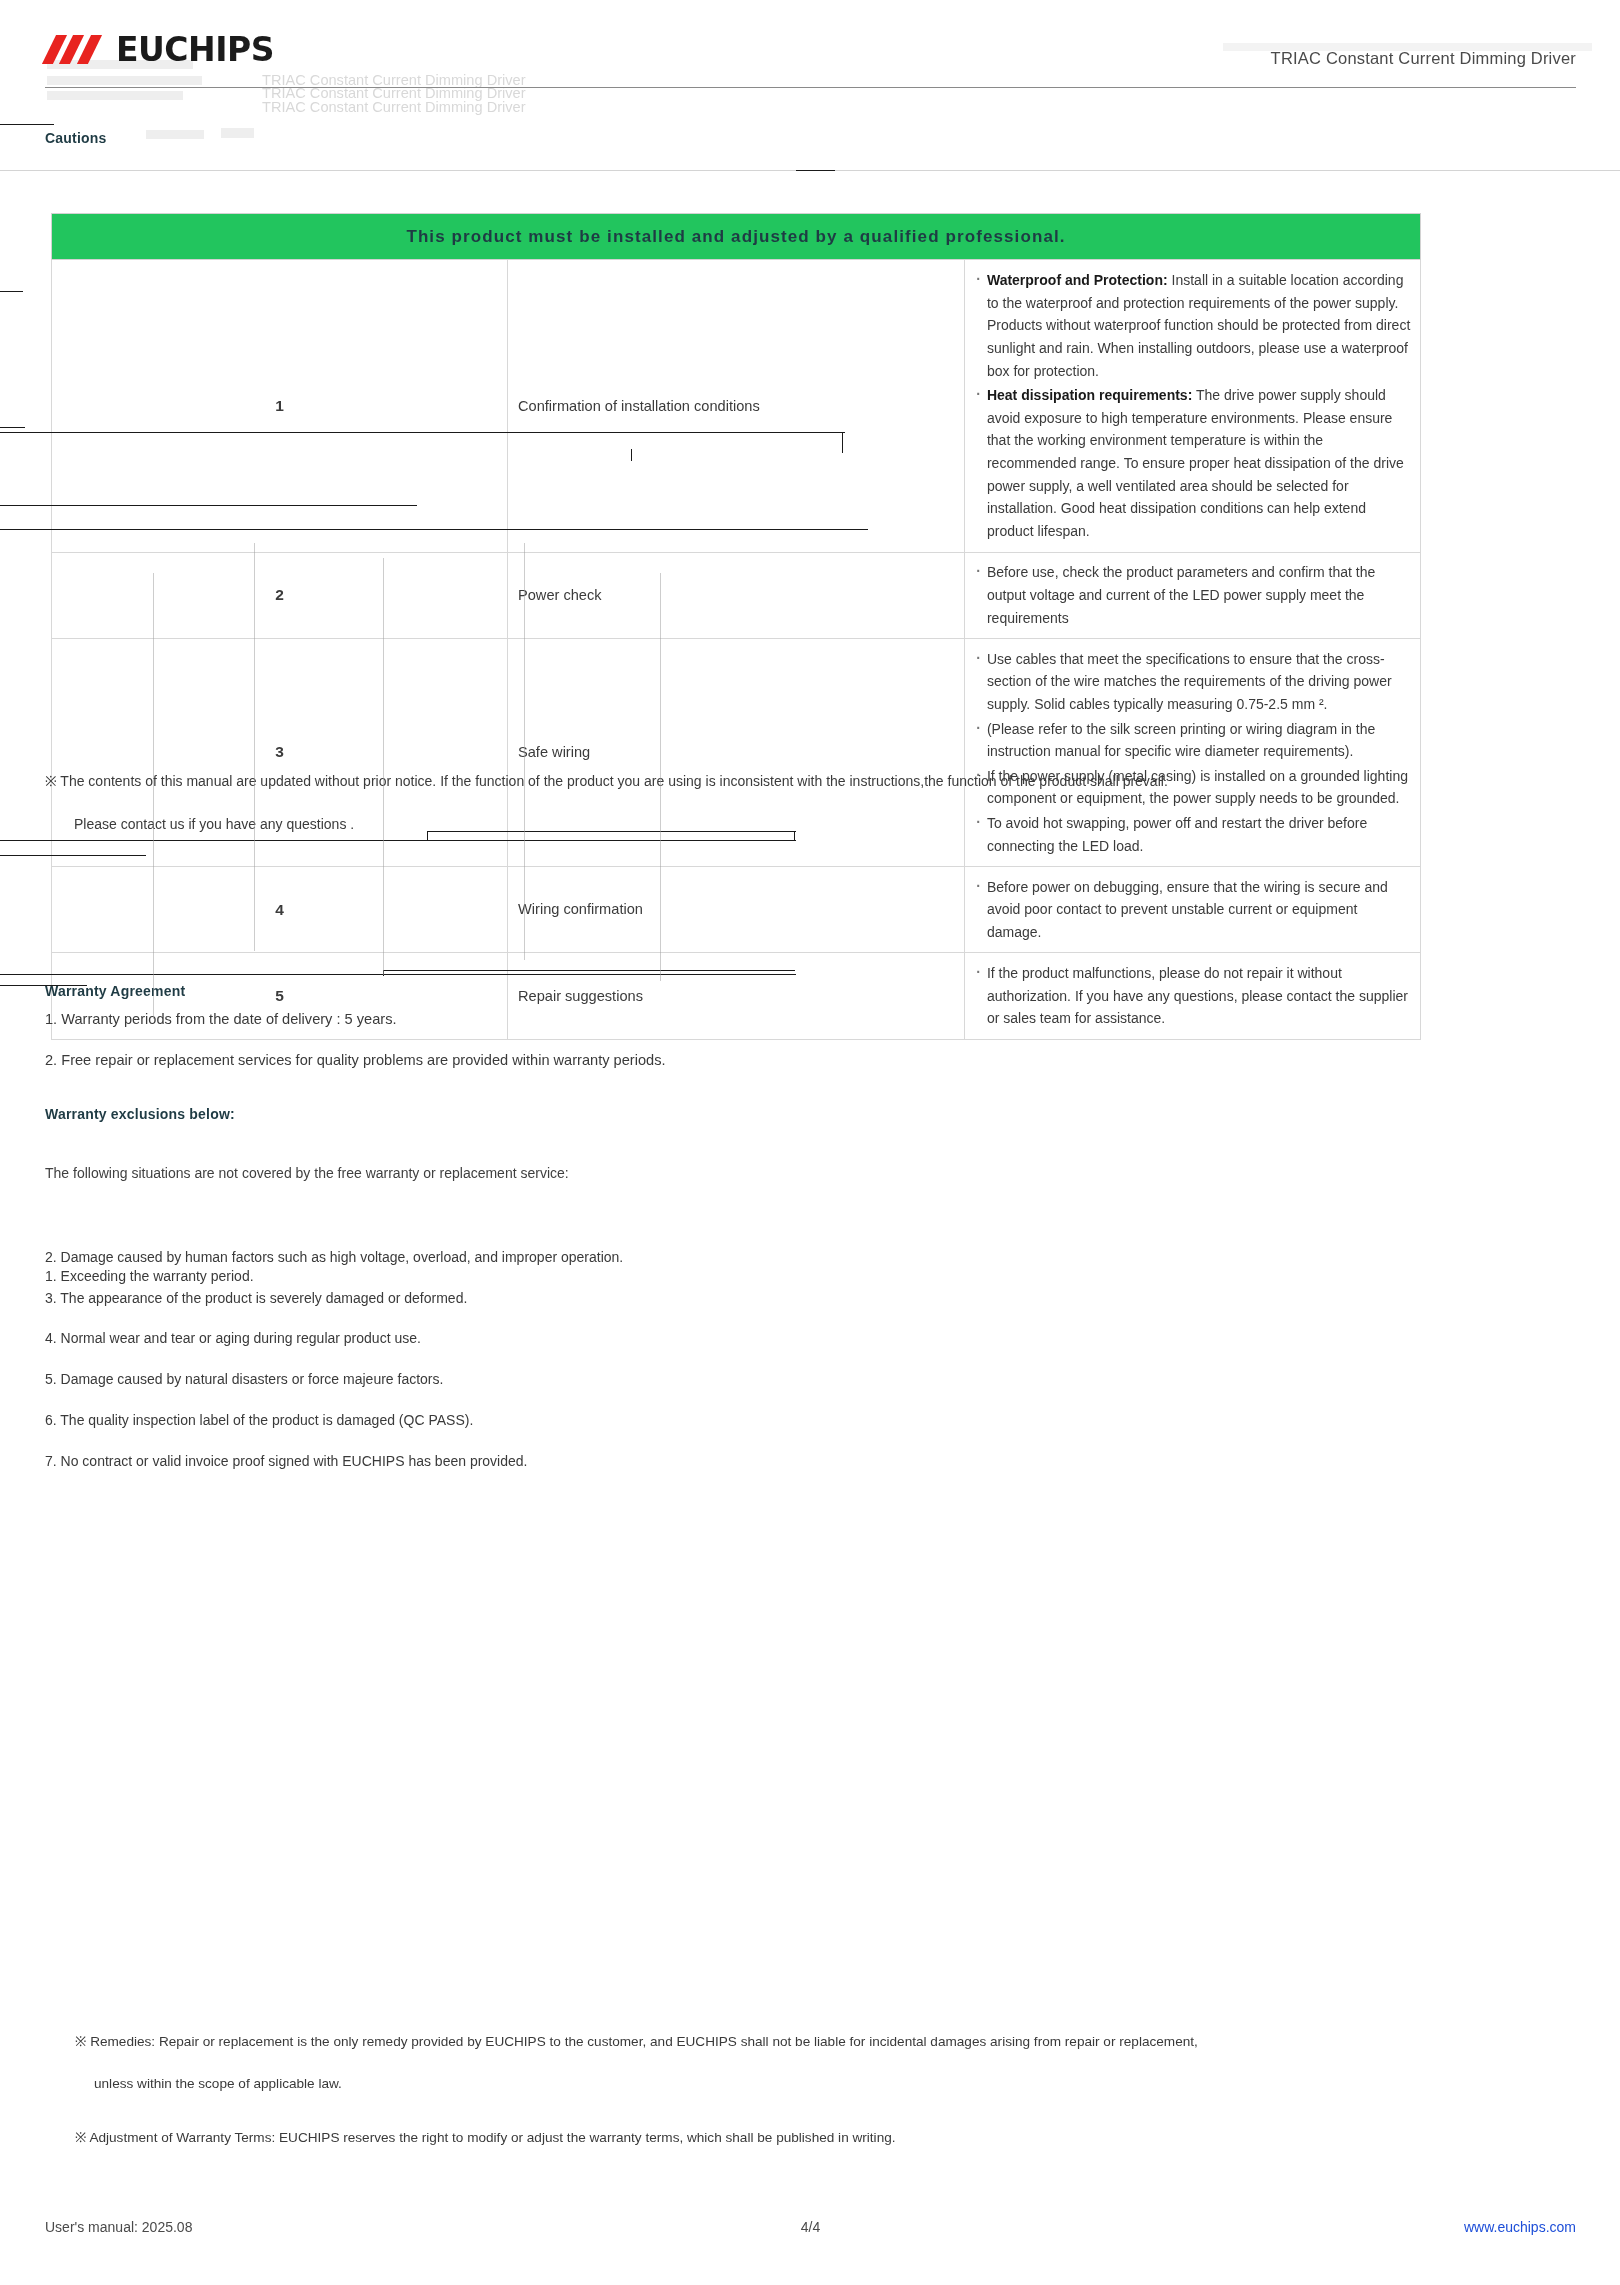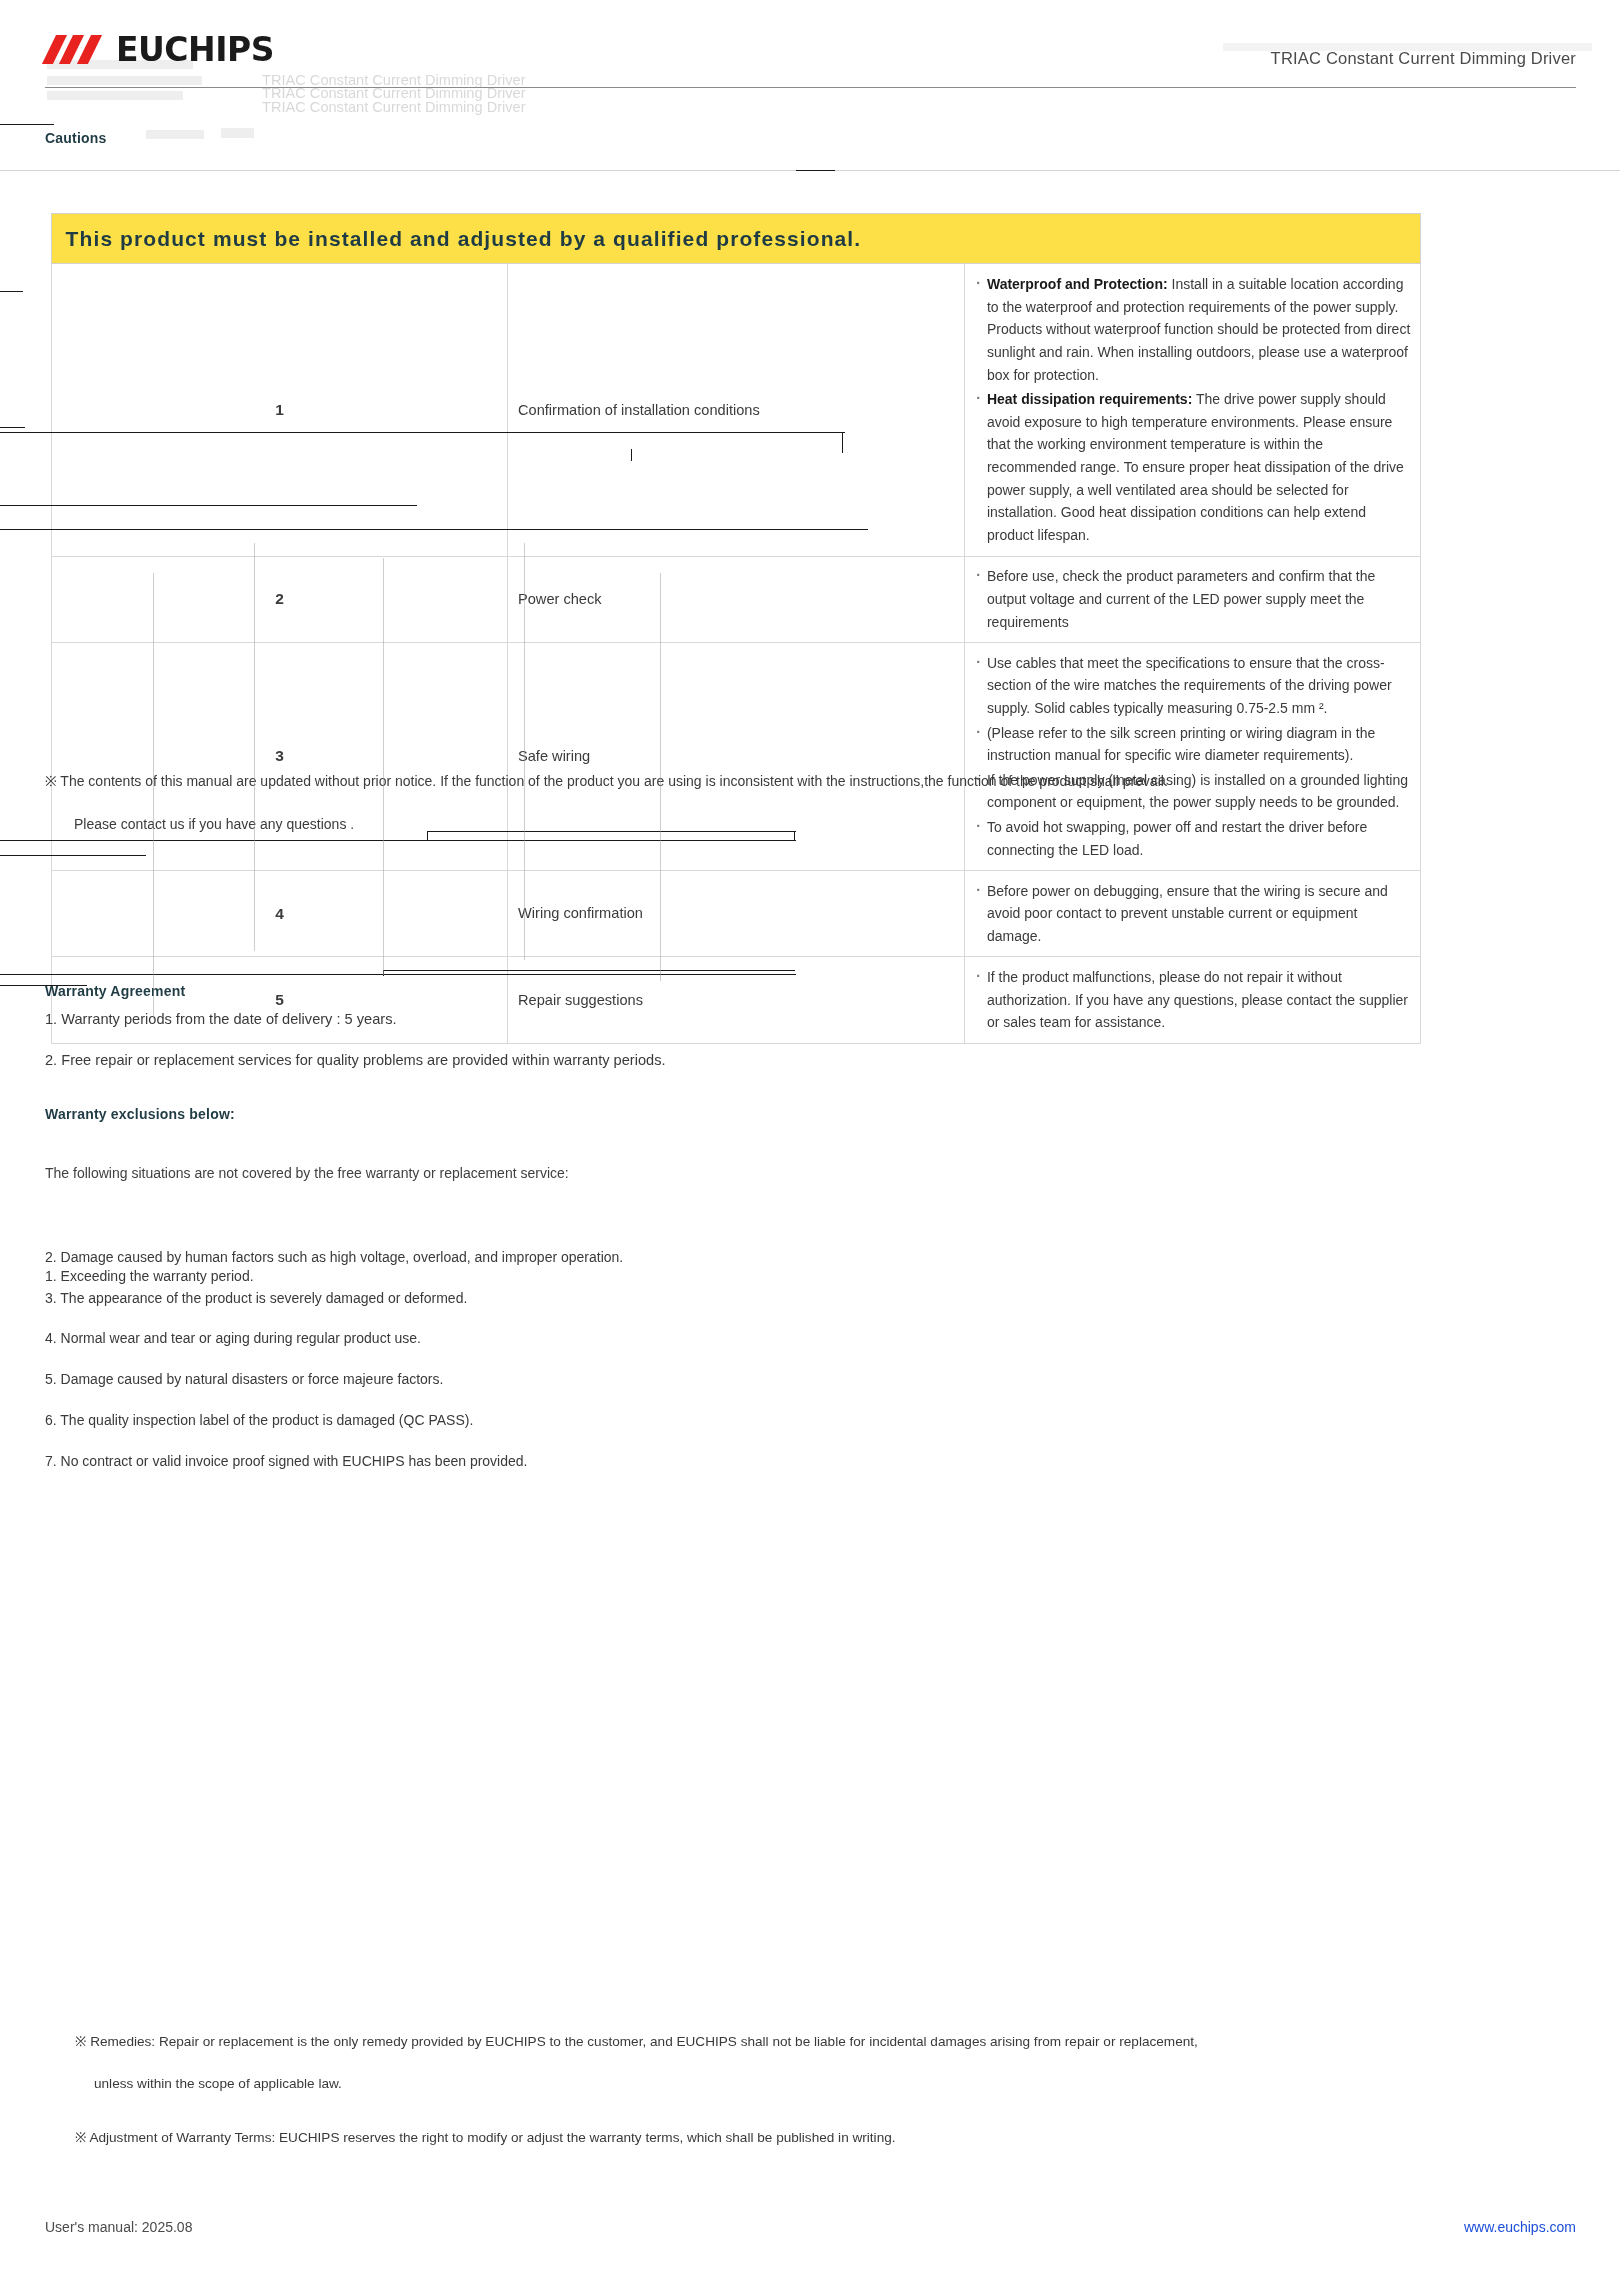--- a/index.html
+++ b/index.html
@@ -117,23 +117,23 @@
     table-layout: fixed;
     font-size: 14px;
   }
   .caution-table td, .caution-table th {
     border: 1px solid #d8d8d8;
     vertical-align: middle;
     padding: 8.7px 9.7px;
     color: #3b3b3b;
   }
   .caution-table thead th {
-    background: #fde047;
-    text-align: left;
-    font-size: 21px;
+    background: #22c55e;
+    text-align: center;
+    font-size: 17px;
     font-weight: bold;
     color: #1f3b44;
     letter-spacing: 1.1px;
     padding: 12.6px 13.6px;
     border: 1px solid #d2d2d2;
   }
   .col-num  { width: 52px;  text-align: center; font-weight: bold; font-size: 15.5px; color: #333; }
   .col-name { width: 196px; font-size: 14.6px; line-height: 1.55; color: #3f3f3f; }
   .col-body { font-size: 14px; line-height: 1.62; color: #3b3b3b; }
 
@@ -316,20 +316,21 @@
   <div class="ex-item" style="top:1330px;">4. Normal wear and tear or aging during regular product use.</div>
   <div class="ex-item" style="top:1371px;">5. Damage caused by natural disasters or force majeure factors.</div>
   <div class="ex-item" style="top:1412px;">6. The quality inspection label of the product is damaged (QC PASS).</div>
   <div class="ex-item" style="top:1453px;">7. No contract or valid invoice proof signed with EUCHIPS has been provided.</div>
 
   <div class="foot-note" style="top:2031px;">※ Remedies: Repair or replacement is the only remedy provided by EUCHIPS to the customer, and EUCHIPS shall not be liable for incidental damages arising from repair or replacement,</div>
   <div class="foot-note" style="top:2076px; left:64px;">unless within the scope of applicable law.</div>
   <div class="foot-note" style="top:2127px;">※ Adjustment of Warranty Terms: EUCHIPS reserves the right to modify or adjust the warranty terms, which shall be published in writing.</div>
 
   <div class="footer-left">User's manual: 2025.08</div>
+  <div class="footer-center">4/4</div>
   <div class="footer-right">www.euchips.com</div>
 
   <div class="scanline" style="left:0px;top:291px;width:23px;height:1px;"></div>
   <div class="scanline" style="left:0px;top:427px;width:25px;height:1px;"></div>
   <div class="scanline" style="left:0px;top:432px;width:844px;height:1px;"></div>
   <div class="scanline" style="left:0px;top:505px;width:417px;height:1px;"></div>
   <div class="scanline" style="left:0px;top:529px;width:868px;height:1px;"></div>
   <div class="scanline" style="left:842px;top:432px;width:1px;height:21.3px;"></div>
   <div class="scanline" style="left:670px;top:432px;width:175px;height:1px;"></div>
   <div class="scanline" style="left:631px;top:449px;width:1px;height:11.6px;"></div>

